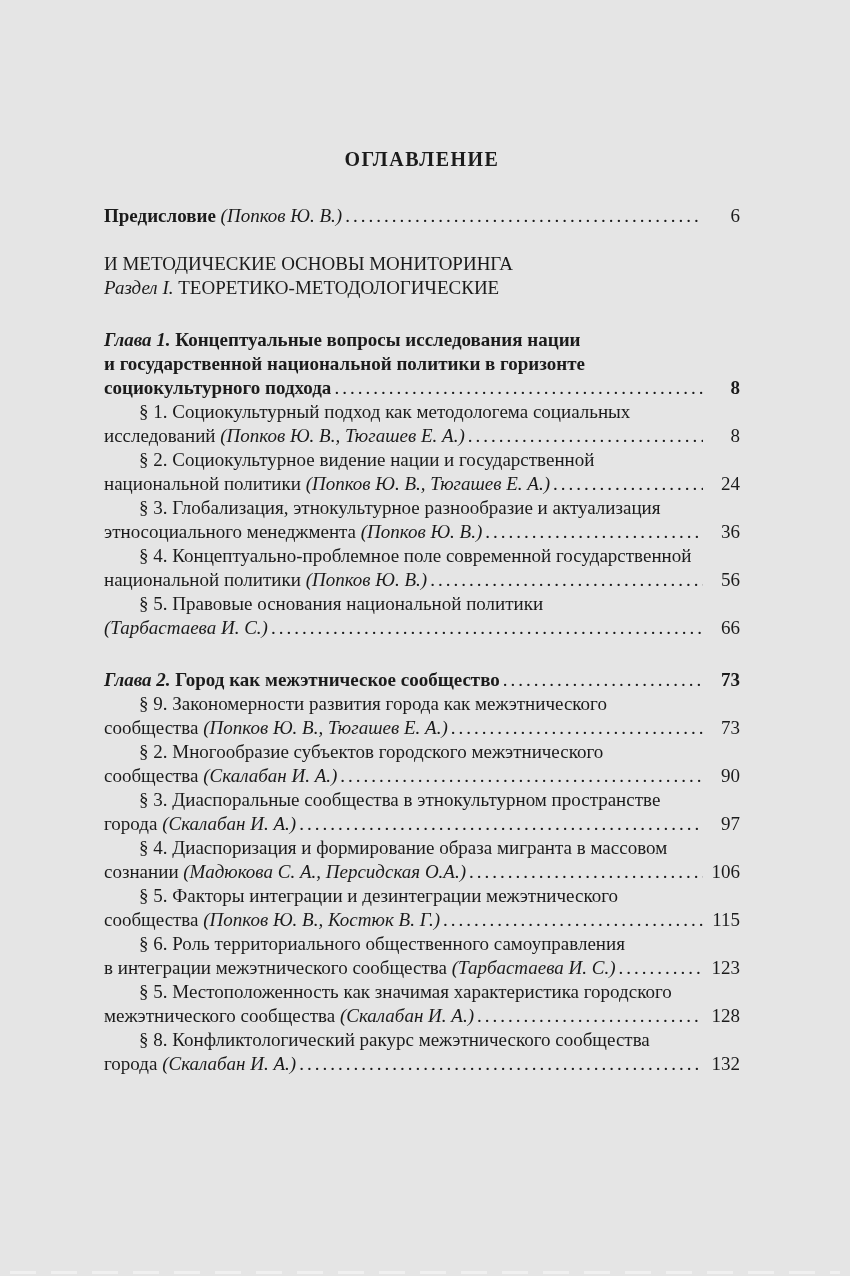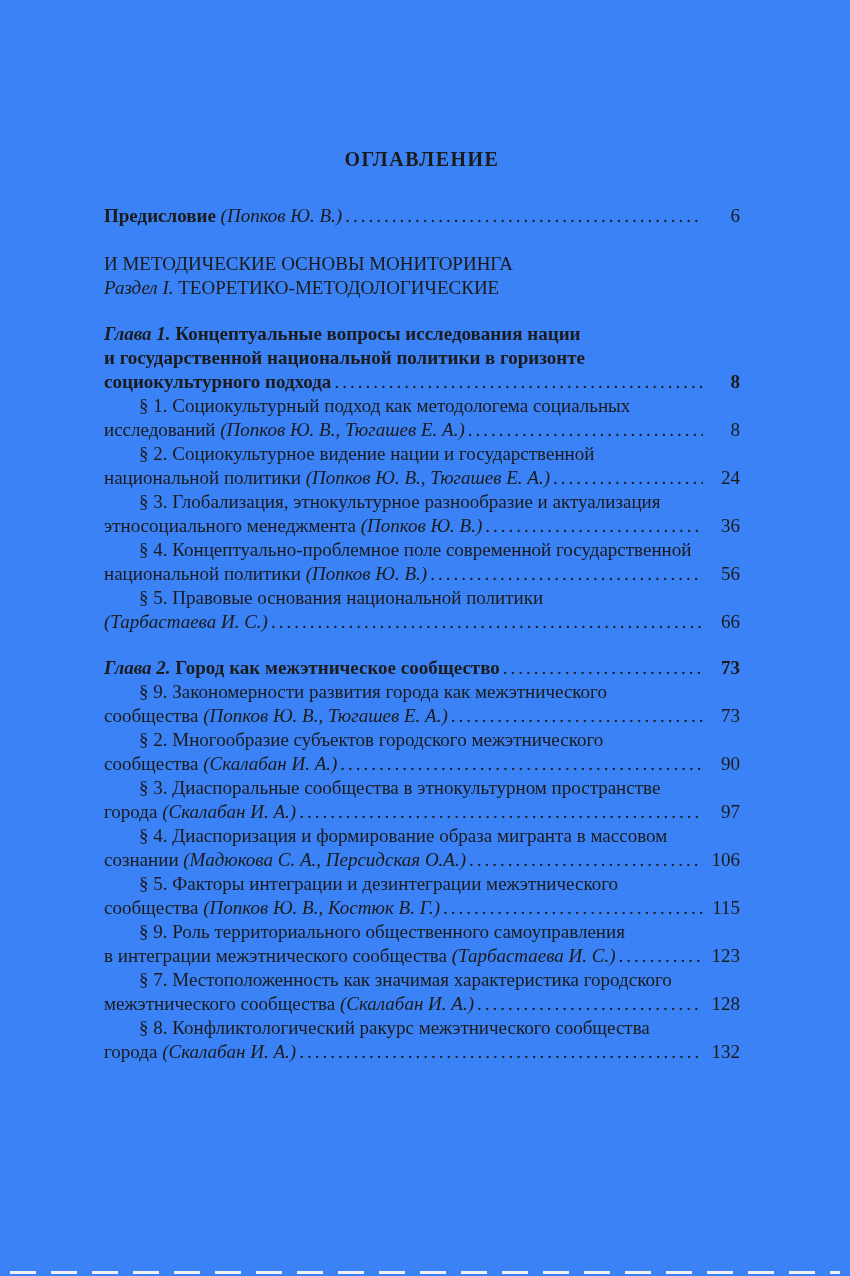--- a/index.html
+++ b/index.html
@@ -11,41 +11,41 @@
     width: 850px;
     height: 1276px;
     font-family: "Liberation Serif", "DejaVu Serif", serif;
     font-size: 19px;
     color: #1b1b1b;
   }
   .page {
     position: relative;
     width: 850px;
     height: 1276px;
-    background: #3b82f6;
+    background: #e5e5e5;
     overflow: hidden;
   }
   .content {
     position: absolute;
     left: 104px;
     top: 146px;
     width: 636px;
   }
   .title {
     margin: 0;
     font-size: 20px;
     font-weight: 700;
     letter-spacing: 1.5px;
     text-align: center;
     line-height: 26px;
   }
   .entry { margin: 0; }
   .entry--preface { margin-top: 32px; }
   .entry--section { margin-top: 24px; }
-  .entry--chapter { margin-top: 22px; }
+  .entry--chapter { margin-top: 28px; }
   .entry--para    { margin-top: 0; }
   .line {
     line-height: 24px;
     white-space: nowrap;
   }
   .entry--para .line:first-child { text-indent: 35px; }
   .line--leader {
     display: flex;
     align-items: flex-start;
   }
@@ -187,29 +187,29 @@
         </div>
         <div class="entry entry--para">
           <div class="line"><span class="line-text"><span class="seg-r">§ 5. Факторы интеграции и дезинтеграции межэтнического</span></span></div>
           <div class="line line--leader">
             <span class="line-text"><span class="seg-r">сообщества </span><span class="seg-i">(Попков Ю. В., Костюк В. Г.)</span></span>
             <span class="leader">......................................................................................................................................................</span>
             <span class="pagenum">115</span>
           </div>
         </div>
         <div class="entry entry--para">
-          <div class="line"><span class="line-text"><span class="seg-r">§ 9. Роль территориального общественного самоуправления</span></span></div>
+          <div class="line"><span class="line-text"><span class="seg-r">§ 6. Роль территориального общественного самоуправления</span></span></div>
           <div class="line line--leader">
             <span class="line-text"><span class="seg-r">в интеграции межэтнического сообщества </span><span class="seg-i">(Тарбастаева И. С.)</span></span>
             <span class="leader">......................................................................................................................................................</span>
             <span class="pagenum">123</span>
           </div>
         </div>
         <div class="entry entry--para">
-          <div class="line"><span class="line-text"><span class="seg-r">§ 7. Местоположенность как значимая характеристика городского</span></span></div>
+          <div class="line"><span class="line-text"><span class="seg-r">§ 5. Местоположенность как значимая характеристика городского</span></span></div>
           <div class="line line--leader">
             <span class="line-text"><span class="seg-r">межэтнического сообщества </span><span class="seg-i">(Скалабан И. А.)</span></span>
             <span class="leader">......................................................................................................................................................</span>
             <span class="pagenum">128</span>
           </div>
         </div>
         <div class="entry entry--para">
           <div class="line"><span class="line-text"><span class="seg-r">§ 8. Конфликтологический ракурс межэтнического сообщества</span></span></div>
           <div class="line line--leader">
             <span class="line-text"><span class="seg-r">города </span><span class="seg-i">(Скалабан И. А.)</span></span>

